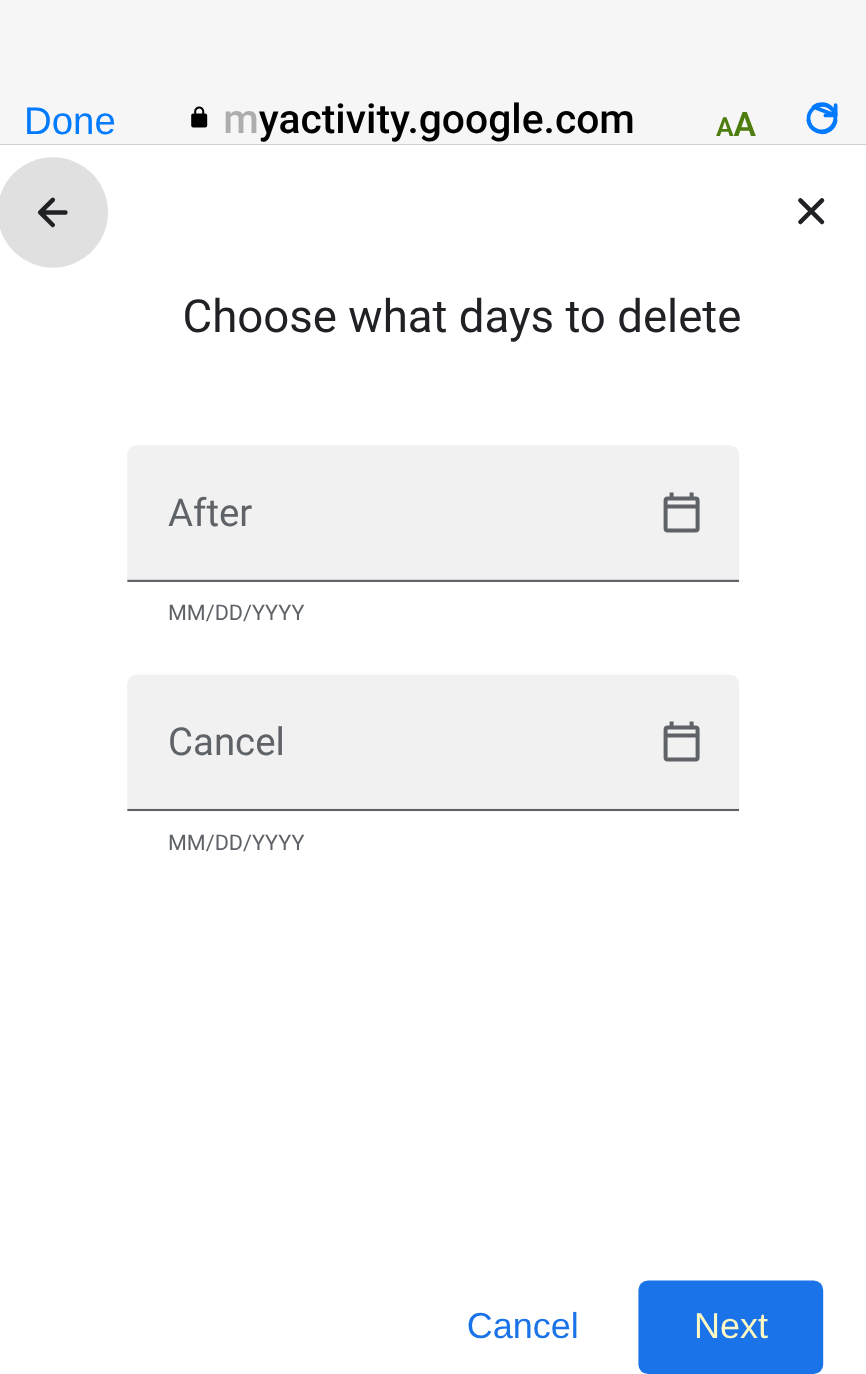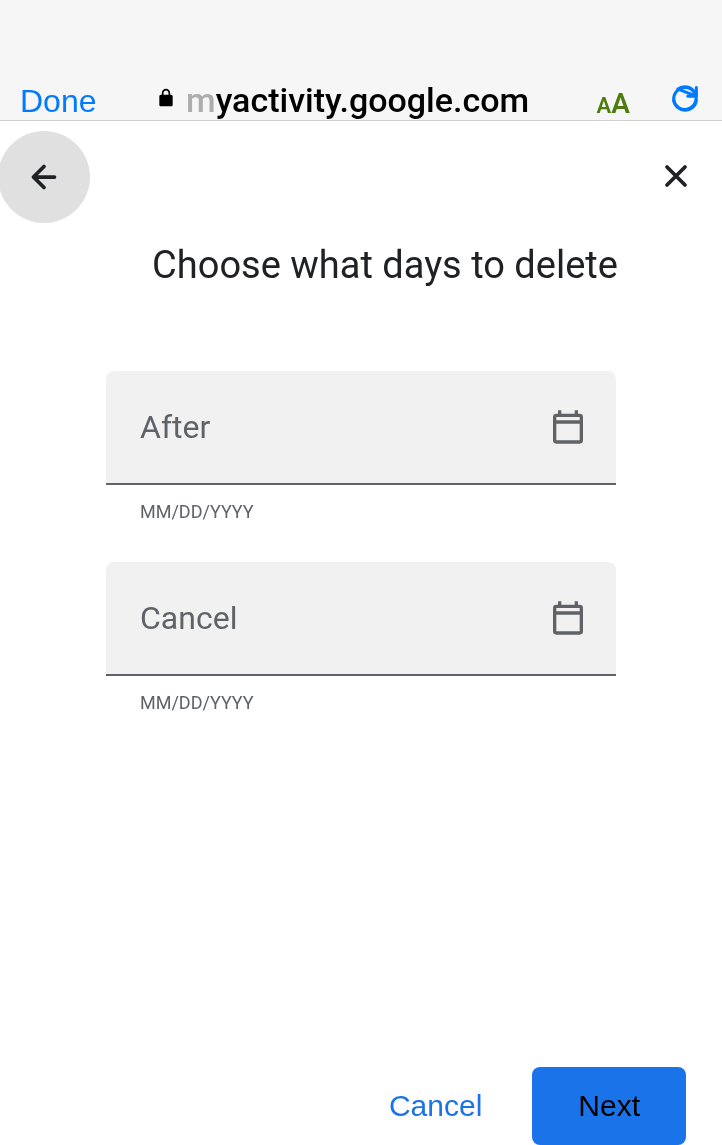--- a/index.html
+++ b/index.html
@@ -154,21 +154,21 @@
       border: none;
       color: #1a73e8;
       font-size: 30px;
       font-weight: 500;
       cursor: pointer;
       padding: 18px 12px;
     }
     .next-btn {
       background: #1a73e8;
       border: none;
-      color: #000000;
+      color: #fef9c3;
       font-size: 30px;
       font-weight: 500;
       cursor: pointer;
       padding: 22px 46px;
       border-radius: 8px;
     }
   </style>
 </head>
 <body>
 

